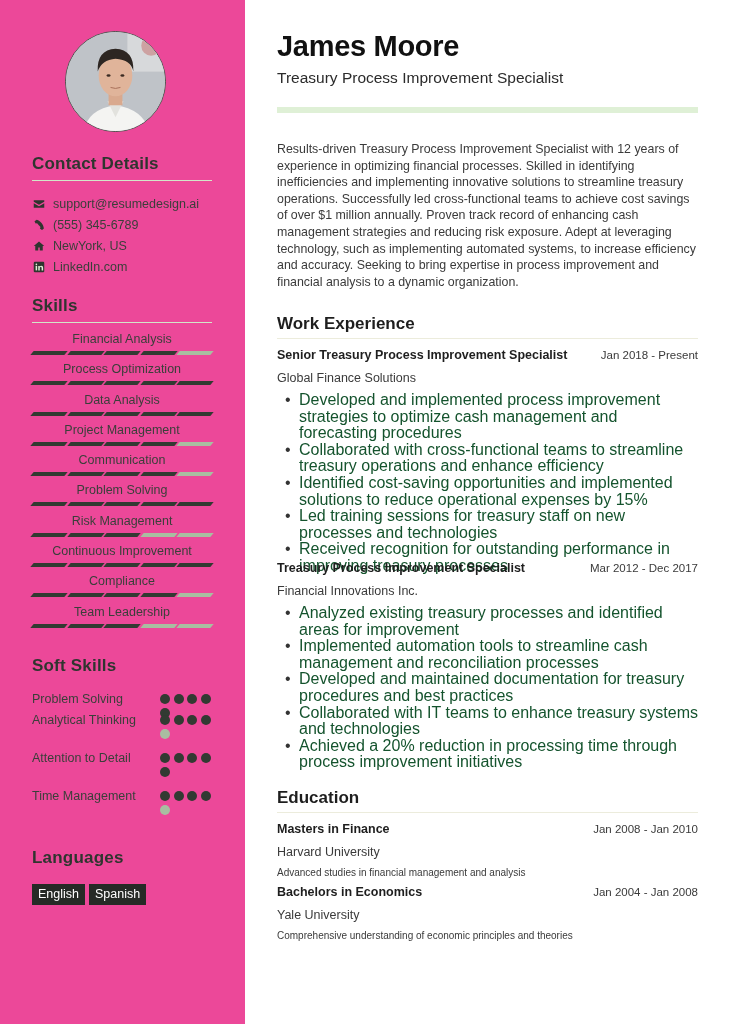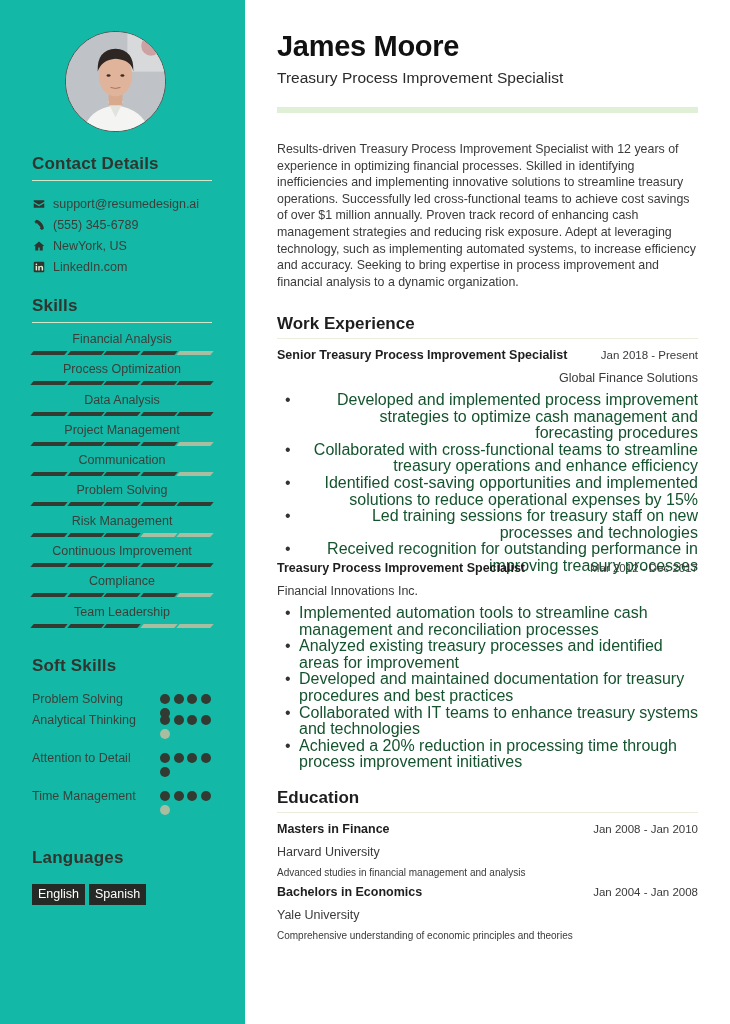--- a/index.html
+++ b/index.html
@@ -1,21 +1,21 @@
 <!DOCTYPE html>
 <html><head>
   <meta charset="utf-8">
   <style>
     * { box-sizing: border-box; margin: 0; padding: 0; }
     html, body { width: 730px; height: 1024px; background: #ffffff; overflow: hidden; }
     body { font-family: "Liberation Sans", "DejaVu Sans", sans-serif; color: #2b2b2b; position: relative; }
 
     .sidebar {
       position: absolute; left: 0; top: 0; width: 245px; height: 1024px;
-      background: #14b8a6;
+      background: #ec4899;
     }
     .main {
       position: absolute; left: 277px; top: 0; width: 421px; height: 1024px;
     }
 
     
     .photo {
       position: absolute; left: 65px; top: 31px; width: 101px; height: 101px;
       border-radius: 50%; border: 1.5px solid #4a4f4a; overflow: hidden;
       background: #c9ccd0;
@@ -300,43 +300,43 @@
 
 <main class="main">
   <h1 class="name">James Moore</h1>
   <div class="title">Treasury Process Improvement Specialist</div>
   <div class="accent-bar"></div>
   <p class="summary">Results-driven Treasury Process Improvement Specialist with 12 years of experience in optimizing financial processes. Skilled in identifying inefficiencies and implementing innovative solutions to streamline treasury operations. Successfully led cross-functional teams to achieve cost savings of over $1 million annually. Proven track record of enhancing cash management strategies and reducing risk exposure. Adept at leveraging technology, such as implementing automated systems, to increase efficiency and accuracy. Seeking to bring expertise in process improvement and financial analysis to a dynamic organization.</p>
 
   <h2 class="section-title" style="top:314px;">Work Experience</h2>
   <div class="section-rule" style="top:338px;"></div>
   <div id="jobs">
-      <div class="entry" style="top: 348px; text-align: right;">
+      <div class="entry" style="top: 348px;">
         <div class="entry-head">
           <span class="entry-role">Senior Treasury Process Improvement Specialist</span>
           <span class="entry-date">Jan 2018 - Present</span>
         </div>
         <div class="entry-org">Global Finance Solutions</div>
         <ul class="bullets">
           <li>Developed and implemented process improvement strategies to optimize cash management and forecasting procedures</li>
           <li>Collaborated with cross-functional teams to streamline treasury operations and enhance efficiency</li>
           <li>Identified cost-saving opportunities and implemented solutions to reduce operational expenses by 15%</li>
           <li>Led training sessions for treasury staff on new processes and technologies</li>
           <li>Received recognition for outstanding performance in improving treasury processes</li>
         </ul>
       </div>
       <div class="entry" style="top: 561px;">
         <div class="entry-head">
           <span class="entry-role">Treasury Process Improvement Specialist</span>
           <span class="entry-date">Mar 2012 - Dec 2017</span>
         </div>
         <div class="entry-org">Financial Innovations Inc.</div>
         <ul class="bullets">
+          <li>Analyzed existing treasury processes and identified areas for improvement</li>
           <li>Implemented automation tools to streamline cash management and reconciliation processes</li>
-          <li>Analyzed existing treasury processes and identified areas for improvement</li>
           <li>Developed and maintained documentation for treasury procedures and best practices</li>
           <li>Collaborated with IT teams to enhance treasury systems and technologies</li>
           <li>Achieved a 20% reduction in processing time through process improvement initiatives</li>
         </ul>
       </div>
     </div>
 
   <h2 class="section-title" style="top:788px;">Education</h2>
   <div class="section-rule" style="top:812px;"></div>
   <div id="edu">

